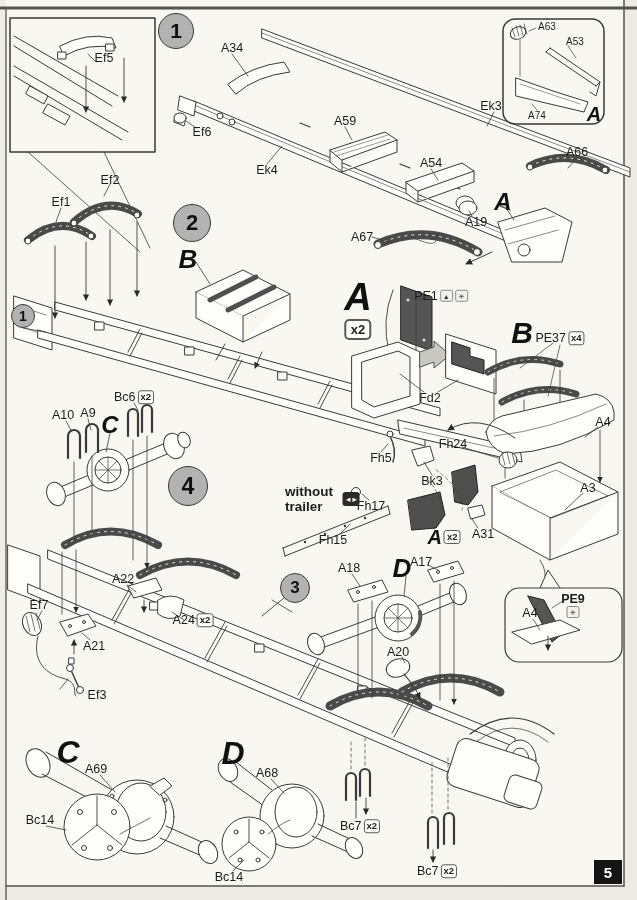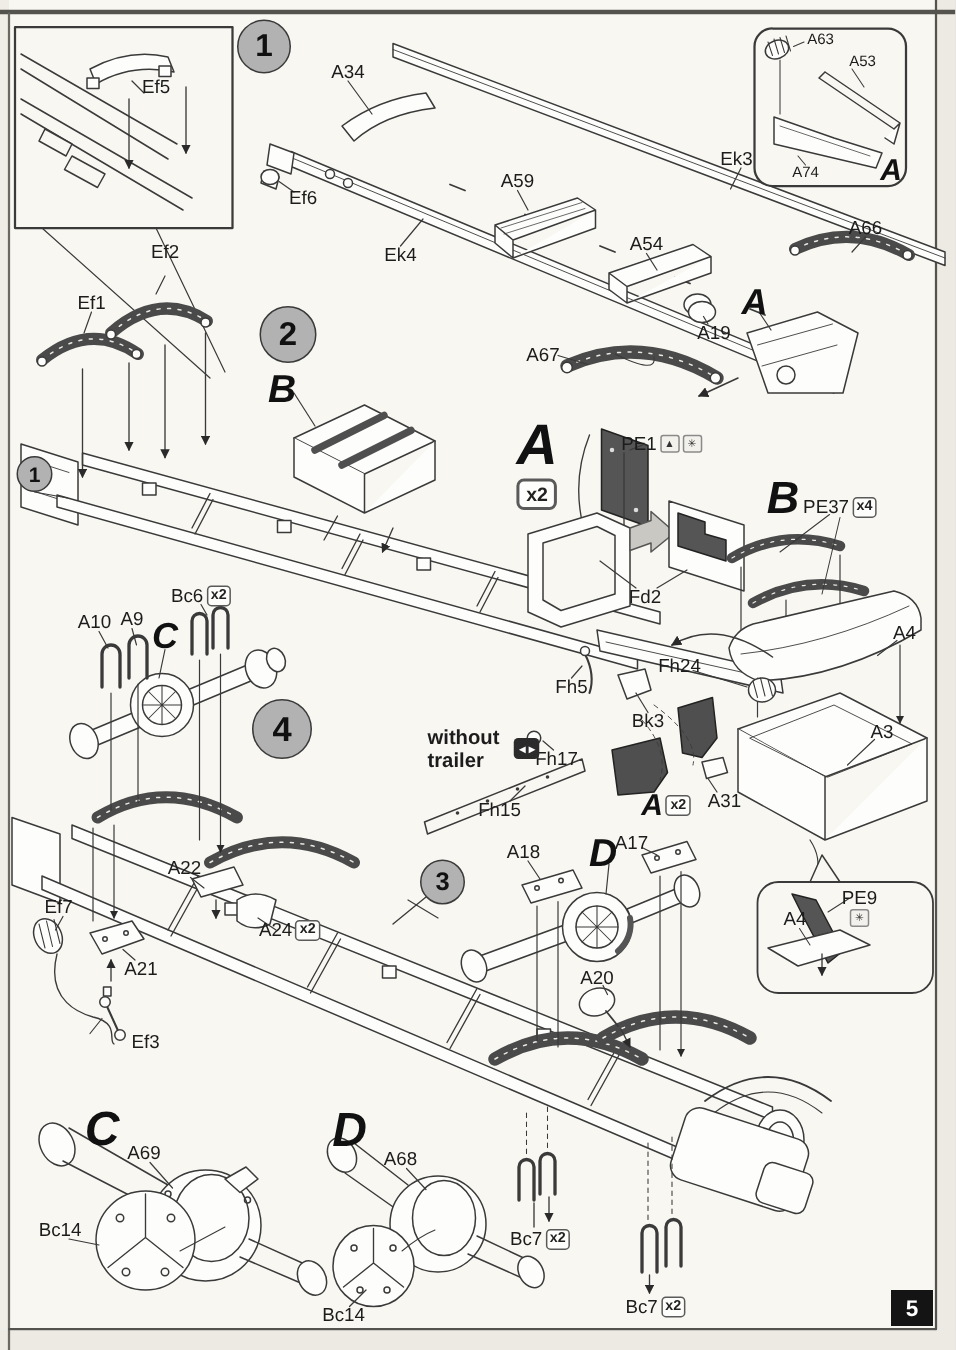--- a/index.html
+++ b/index.html
@@ -420,21 +420,21 @@
       </div>
       <div class="lbl" style="left: 431px; top: 163px;">
         <span>A54</span>
       </div>
       <div class="lbl" style="left: 476px; top: 222px;">
         <span>A19</span>
       </div>
       <div class="lbl" style="left: 362px; top: 237px;">
         <span>A67</span>
       </div>
-      <div class="lbl" style="left: 110px; top: 168px;">
+      <div class="lbl" style="left: 110px; top: 180px;">
         <span>Ef2</span>
       </div>
       <div class="lbl" style="left: 61px; top: 202px;">
         <span>Ef1</span>
       </div>
       <div class="lbl" style="left: 441px; top: 296px;">
         <span>PE1</span>
         <span class="chip">▲</span>
         <span class="chip">✳</span>
       </div>
@@ -497,21 +497,21 @@
       </div>
       <div class="lbl" style="left: 349px; top: 568px;">
         <span>A18</span>
       </div>
       <div class="lbl" style="left: 421px; top: 562px;">
         <span>A17</span>
       </div>
       <div class="lbl" style="left: 398px; top: 652px;">
         <span>A20</span>
       </div>
-      <div class="lbl" style="left: 573px; top: 599px;">
+      <div class="lbl" style="left: 573px; top: 599px; font-weight: bold;">
         <span>PE9</span>
       </div>
       <div class="lbl" style="left: 573px; top: 612px;">
         <span class="chip">✳</span>
       </div>
       <div class="lbl" style="left: 530px; top: 613px;">
         <span>A4</span>
       </div>
       <div class="lbl" style="left: 96px; top: 769px;">
         <span>A69</span>

